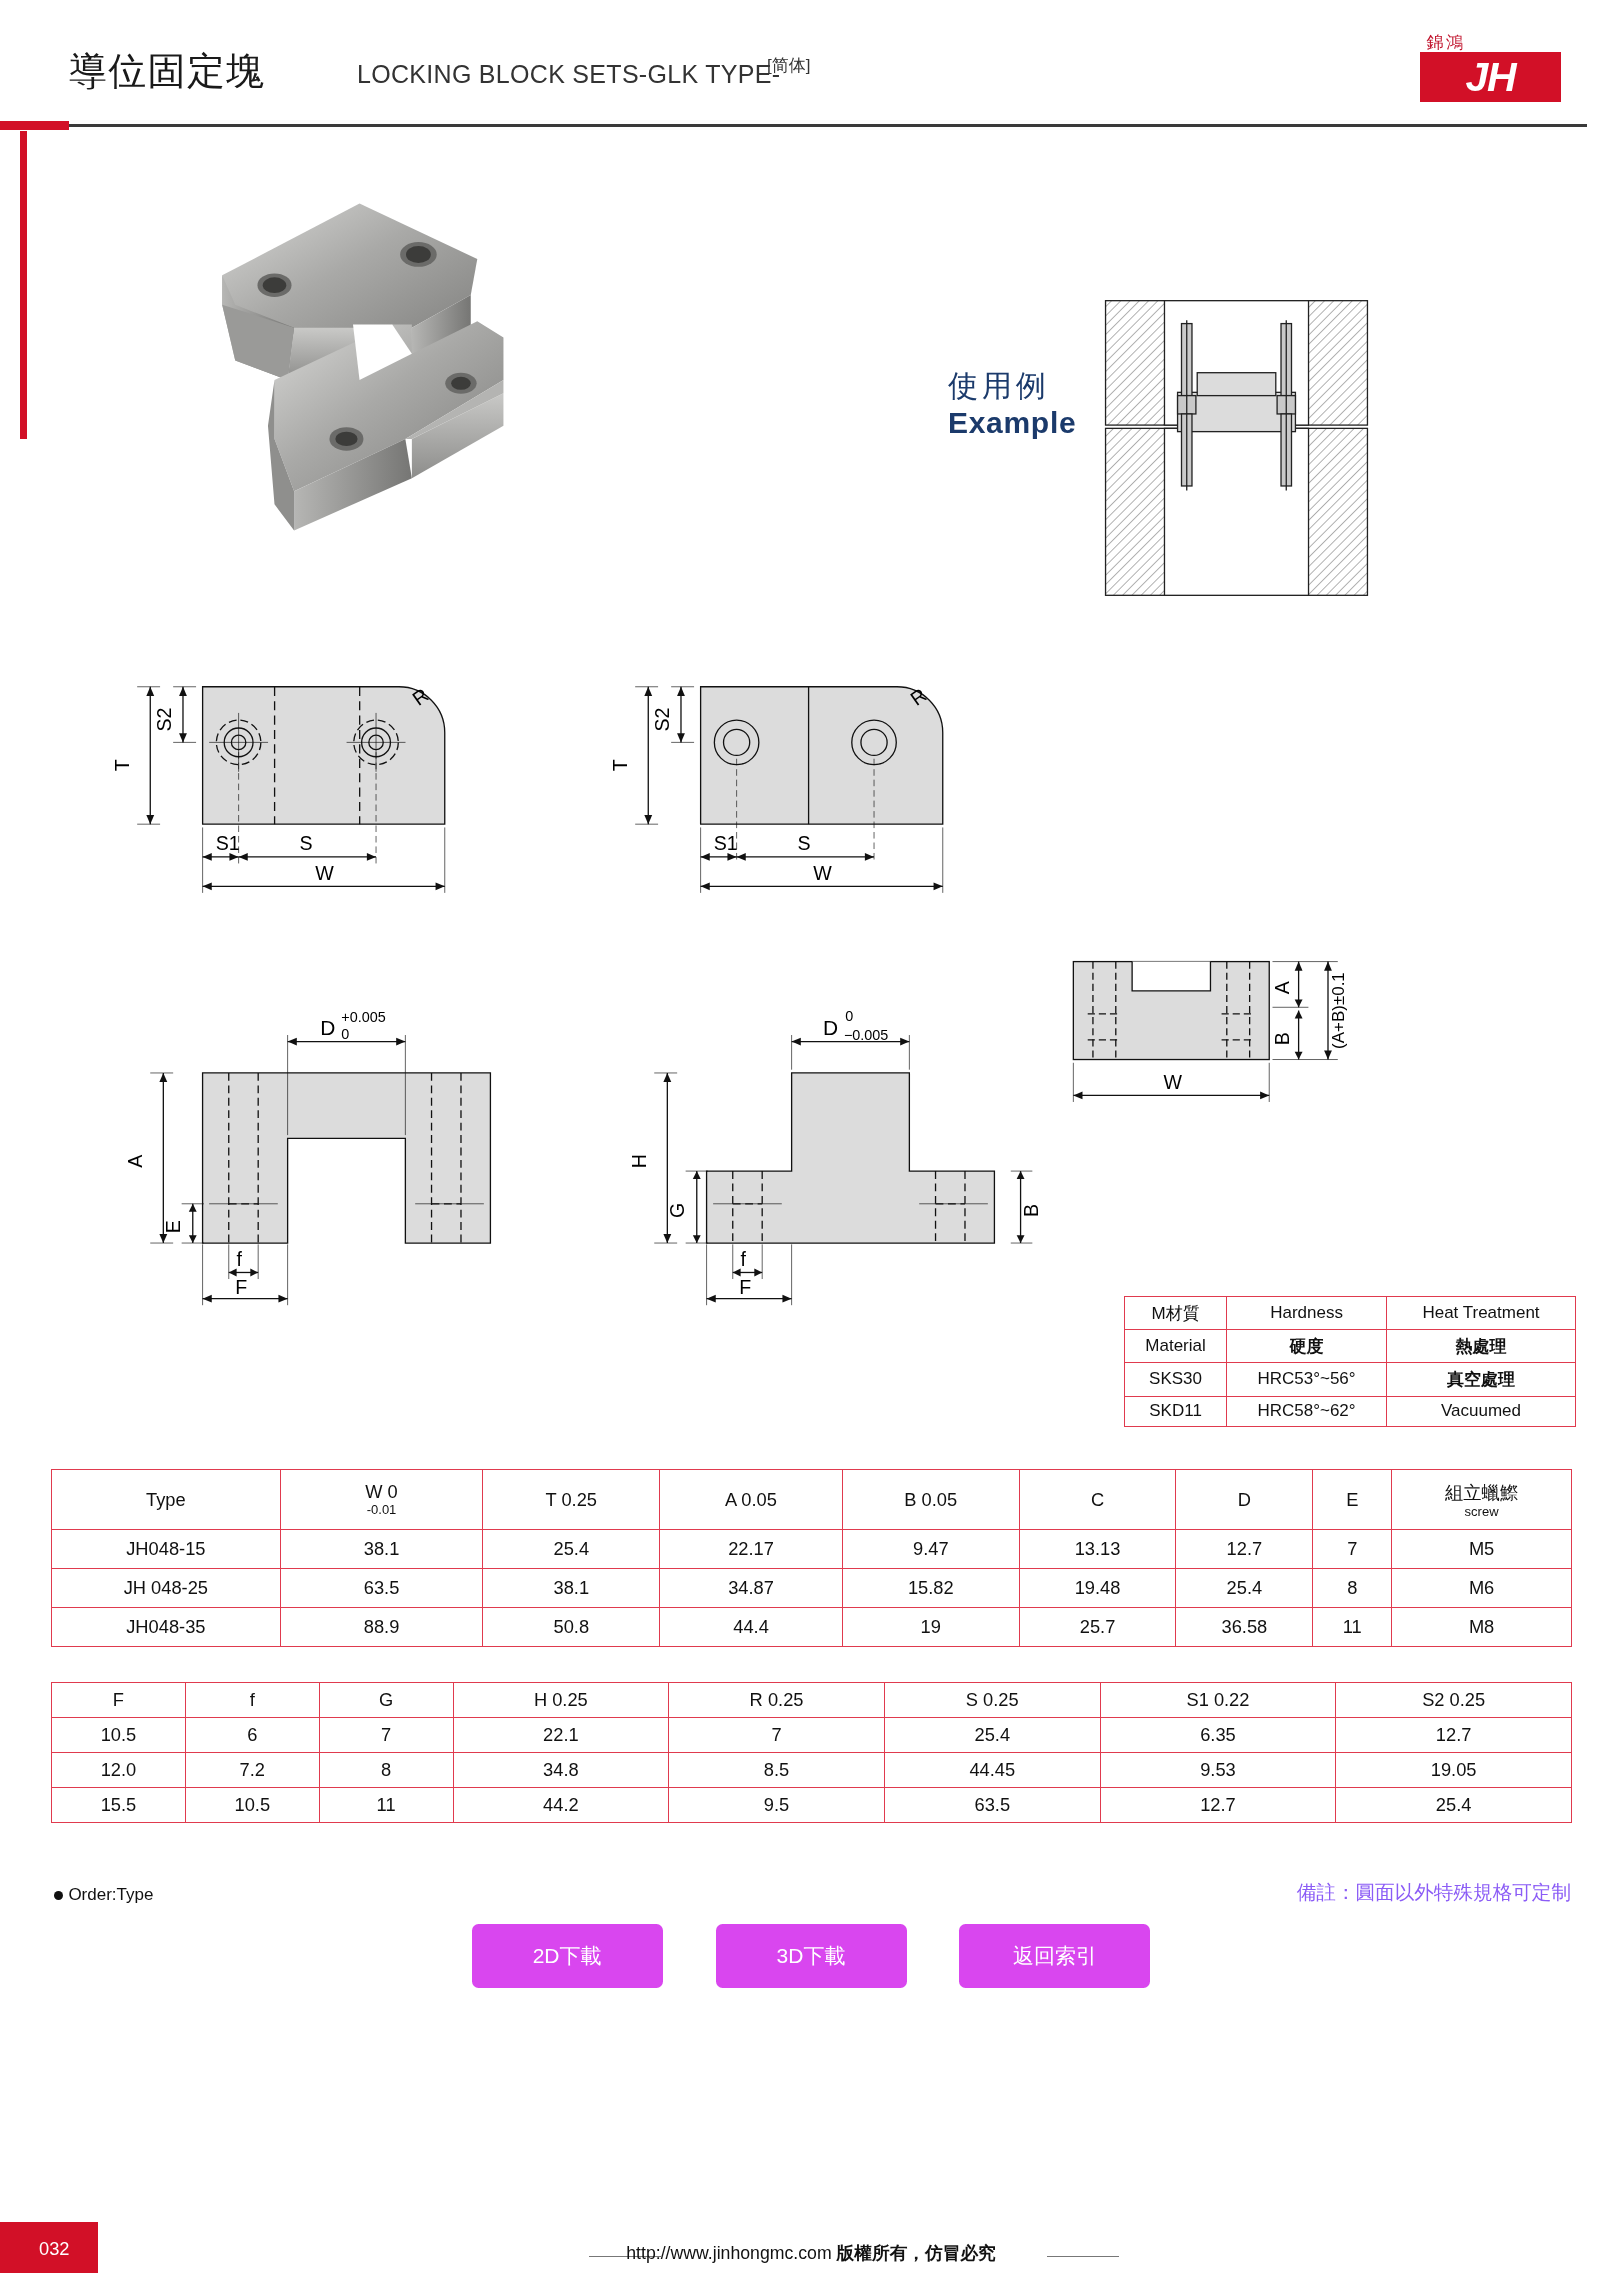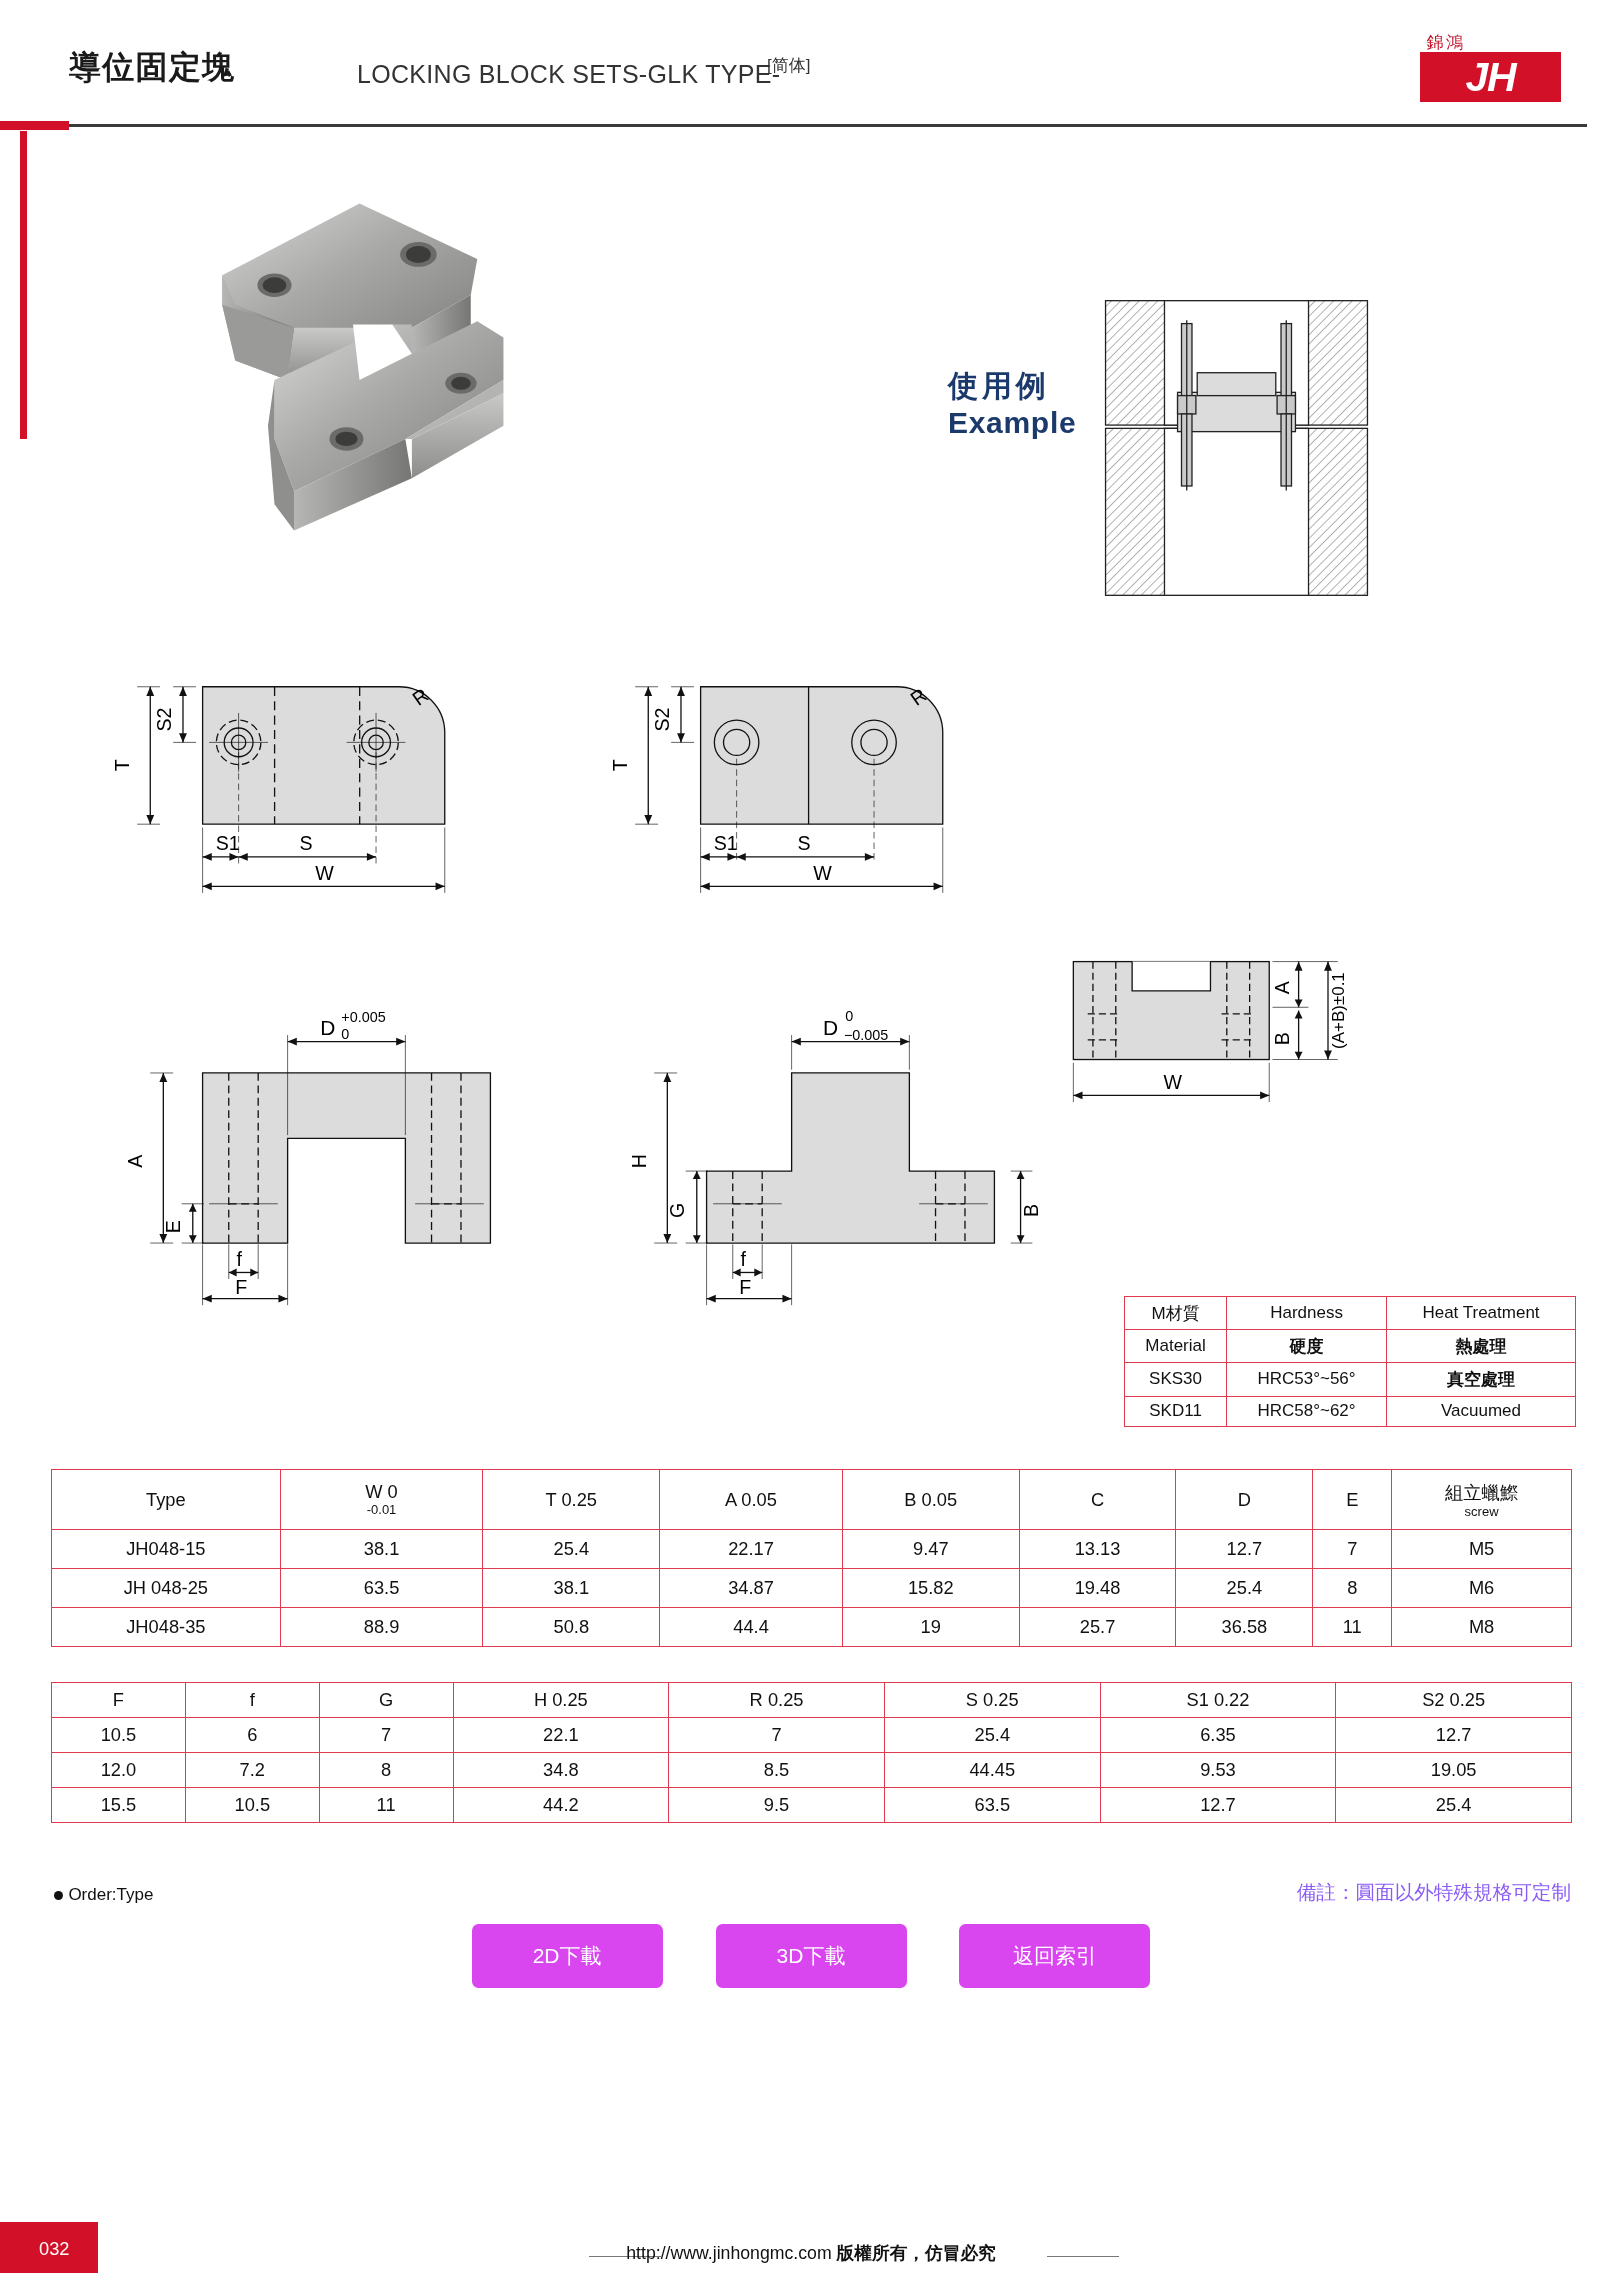--- a/index.html
+++ b/index.html
@@ -10,21 +10,21 @@
     font-family: "Liberation Sans", sans-serif;
     position: relative;
     overflow: hidden;
   }
   
   .header {
     position: absolute; top:0; left:0; width:1622px; height:128px;
   }
   .title-cn {
     position:absolute; left:69px; top:46px;
-    font-size:32px; font-weight:bold; color:#1a1a1a;
+    font-size:38px; font-weight:normal; color:#1a1a1a;
     letter-spacing:1.3px;
   }
   .title-en {
     position:absolute; left:357px; top:60px;
     font-size:25px; color:#333; letter-spacing:0.3px;
   }
   .title-sim {
     position:absolute; left:767px; top:54px;
     font-size:17px; color:#333;
   }
@@ -52,21 +52,21 @@
   .side-red {
     position:absolute; left:19.6px; top:131px; width:7.9px; height:308px; background:#d21027;
   }
 
   
   .photo {
     position:absolute; left:196px; top:164px; width:471px; height:419px;
   }
   .example-label {
     position:absolute; left:948px; top:366px;
-    font-size:30px; color:#1b3a6b; font-weight:bold; letter-spacing:3.9px;
+    font-size:30px; color:#1b3a6b; font-weight:normal; letter-spacing:3.9px;
   }
   .example-label-en {
     position:absolute; left:948px; top:406px;
     font-size:30px; color:#1b3a6b; font-weight:bold; letter-spacing:0.7px;
   }
   .example-fig {
     position:absolute; left:1099px; top:294px; width:275px; height:308px;
   }
 
   

